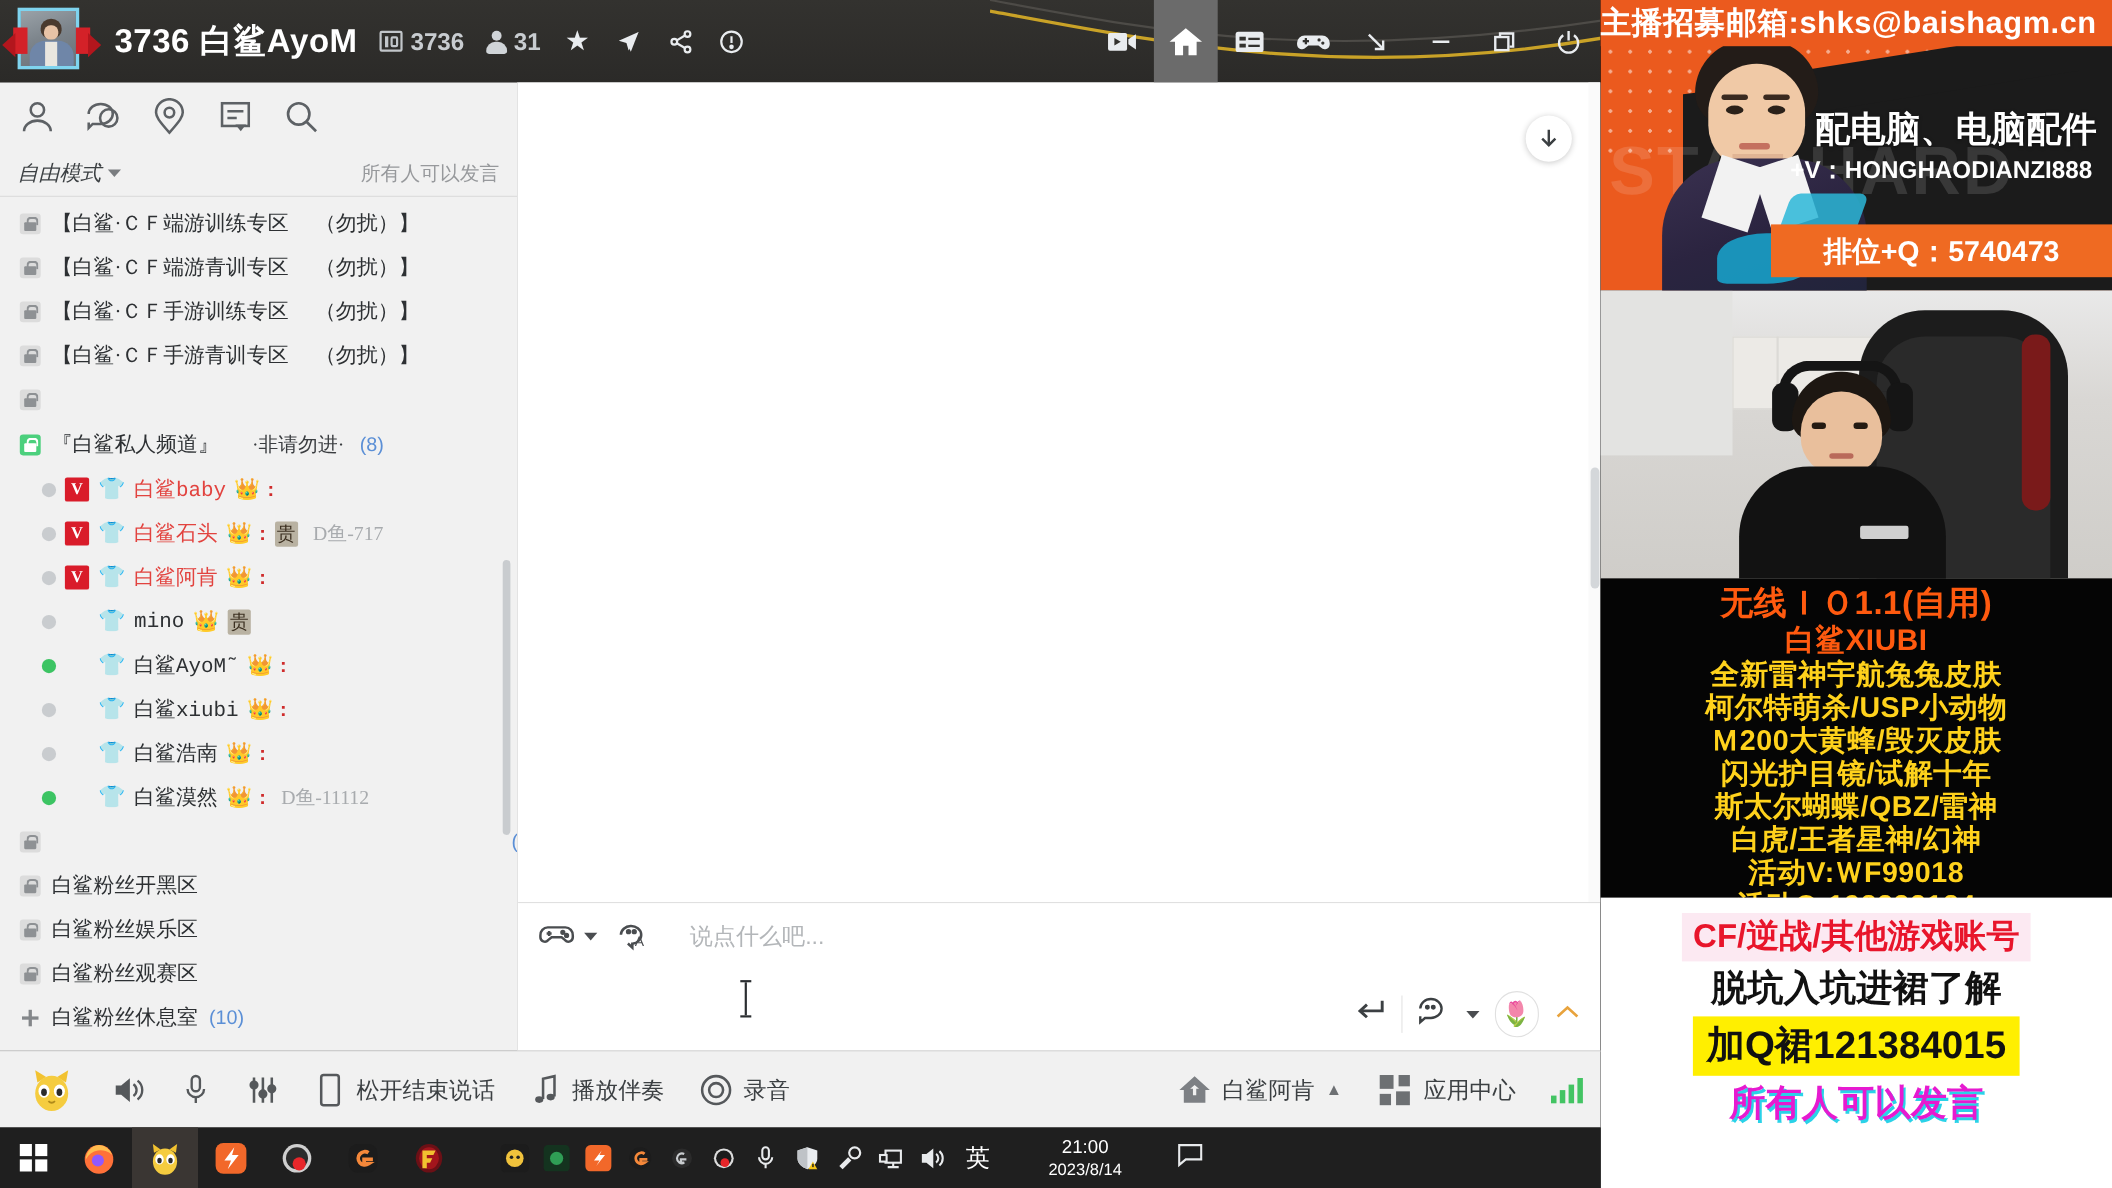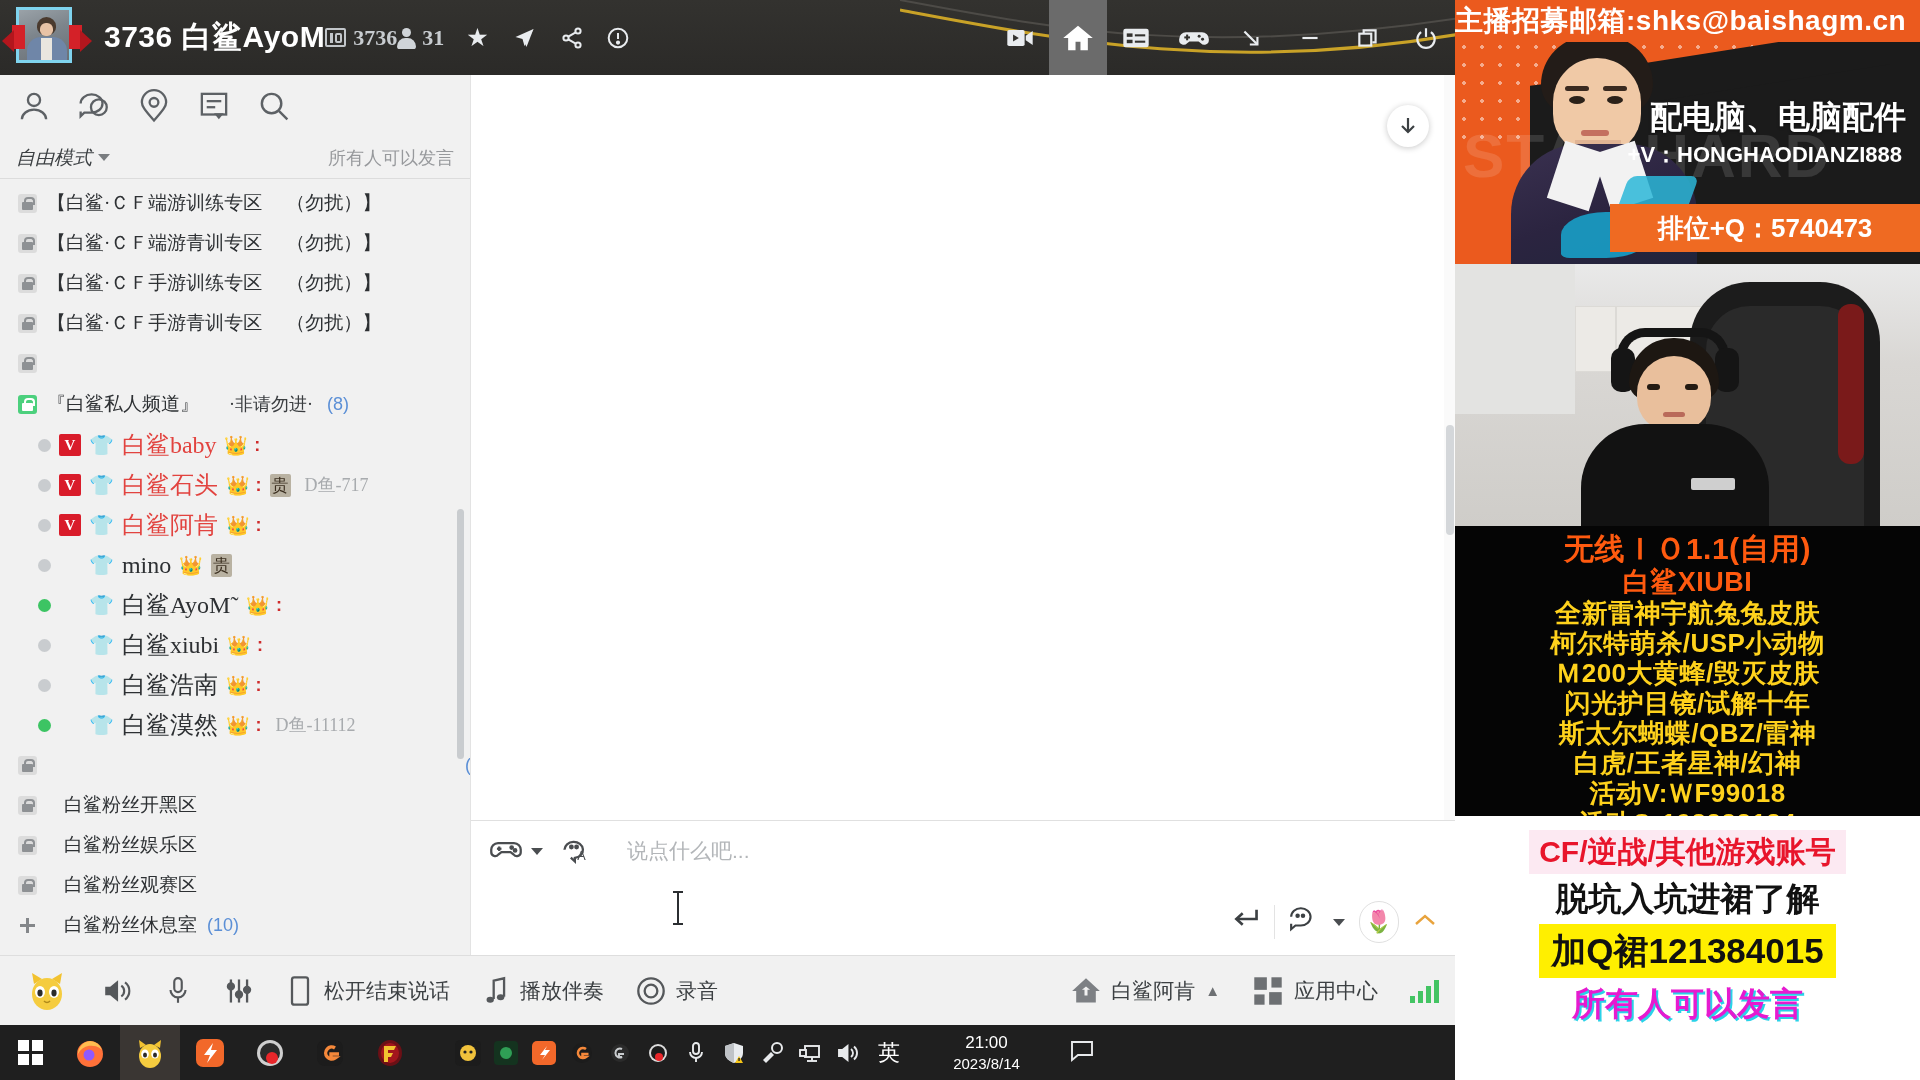--- a/index.html
+++ b/index.html
@@ -69,21 +69,21 @@
     border-bottom: 11px solid transparent; top: 5px;
   }
   .ribbon.l i { border-right: 12px solid #b3161d; left: -2px; }
   .ribbon.r i { border-left: 12px solid #b3161d; right: -2px; }
 
   .room-title {
     color: #fff; font-size: 30px; font-weight: bold;
     margin-left: 26px; letter-spacing: 0.5px; white-space: nowrap;
     z-index: 3;
   }
-  .meta-item { display: flex; align-items: center; gap: 7px; z-index: 3; font-family: Liberation Serif, serif;}
+  .meta-item { display: flex; align-items: center; gap: 7px; margin-left: 20px; z-index: 3;}
   .meta-item .num { color: #c8ccd0; font-size: 22px; font-weight: bold; }
   .idbox {
     width: 21px; height: 19px; border: 2px solid #c2c6ca; border-radius: 2px;
     display: flex; align-items: center; justify-content: center;
   }
   .idbox span { display:block; width:3px; height:10px; background:#c2c6ca; margin-right:2px;}
   .idbox em { display:block; width:7px; height:10px; border:2px solid #c2c6ca; border-radius:2px;}
   .person-ico { width: 18px; height: 20px; position: relative; }
   .person-ico::before { content:""; position:absolute; left:5px; top:0; width:9px;height:9px;border-radius:50%;background:#d0d4d8;}
   .person-ico::after { content:""; position:absolute; left:0; top:10px; width:19px;height:11px;border-radius:10px 10px 3px 3px;background:#d0d4d8;}
@@ -147,41 +147,41 @@
   .lock.green { background: #4cd07d; }
   .lock.green::before { border-color: #fff; }
   .lock.green::after { background: #fff; }
   .plus {
     width: 19px; height: 19px; flex: none; position: relative;
   }
   .plus::before{content:"";position:absolute;left:2px;top:8px;width:15px;height:3px;background:#84878a;}
   .plus::after{content:"";position:absolute;left:8px;top:2px;width:3px;height:15px;background:#84878a;}
 
   .chan-name { font-size: 19px; color: #2d3033; font-family: "Liberation Serif", serif; }
-  .chan-name.sans { font-family: Liberation Serif, serif; margin-left: 17px; }
+  .chan-name.sans { font-family: Liberation Serif, serif; }
   .chan-note { font-size: 19px; color: #2d3033; font-family:"Liberation Serif",serif; margin-left: 14px;}
   .count { color: #5b8fd6; font-size: 18px; }
 
   .priv-row { display:flex; align-items:center; height: 42px; padding-left: 18px; gap: 10px;}
   .priv-title { font-size: 19px; color:#2d3033; font-family:"Liberation Serif",serif;}
   .priv-sub { font-size: 18px; color:#3a3d40; margin-left: 20px; font-family:"Liberation Serif",serif;}
 
   .urow {
     display: flex; align-items: center; height: 40px; padding-left: 38px; gap: 8px;
     white-space: nowrap;
   }
   .dot { width: 13px; height: 13px; border-radius: 50%; background: #c9cccf; flex: none; }
   .dot.on { background: #3cc463; }
   .badge-v {
     width: 22px; height: 22px; background: #d91c2a; color: #fff;
     font-size: 15px; font-weight: bold; display: flex; align-items:center; justify-content:center;
     border-radius: 2px; flex: none; font-family:"Liberation Serif",serif;
   }
   .badge-shirt { font-size: 20px; line-height: 1; flex: none; }
-  .uname { font-size: 24px; color: #2d3033; font-family: Liberation Serif, serif;}
+  .uname { font-size: 19px; color: #2d3033; font-family: Liberation Mono, monospace;}
   .uname.red { color: #e2433f; }
   .crown { font-size: 19px; line-height:1; }
   .colon { color: #cf2b2b; font-weight: bold; font-size: 18px; margin-left:-2px;}
   .gui { font-size: 17px; background:#b9b2a2; color:#3b2f20; padding:0 2px; border-radius:2px;
          font-family:"Liberation Serif",serif; }
   .utag { font-size: 18px; color: #a8abae; font-family:"Liberation Serif",serif; margin-left: 6px;}
 
   
   .side-scroll {
     position: absolute; right: 6px; top: 330px; width: 7px; height: 250px;

